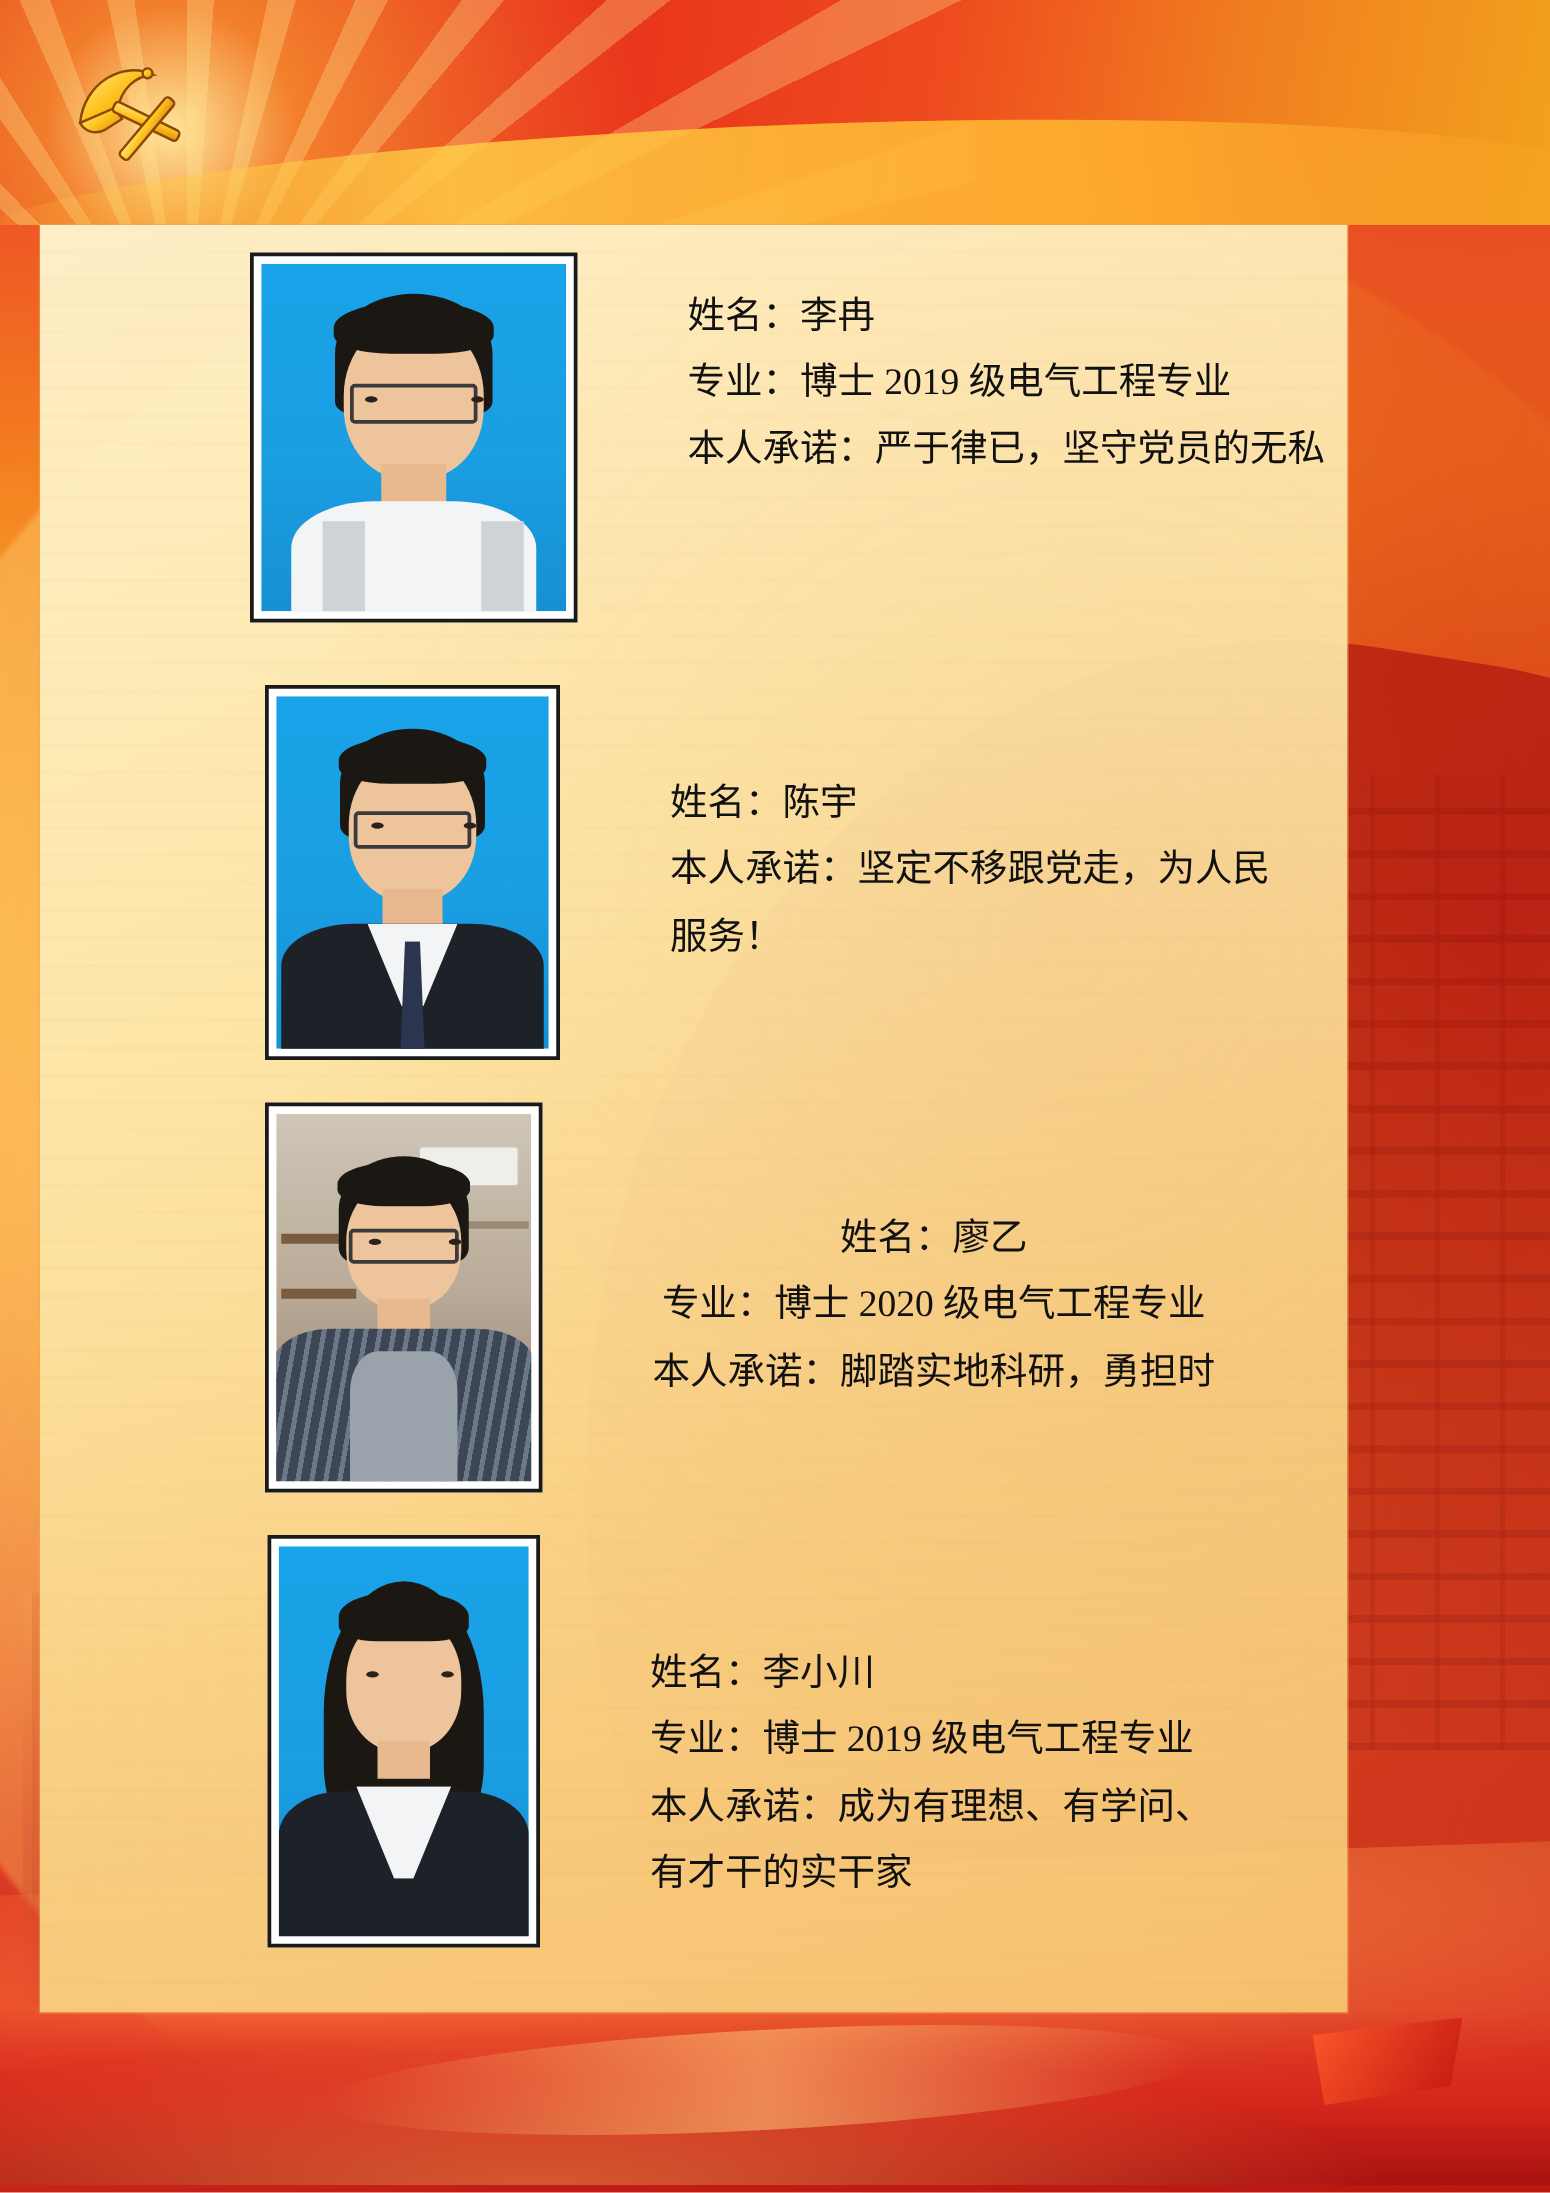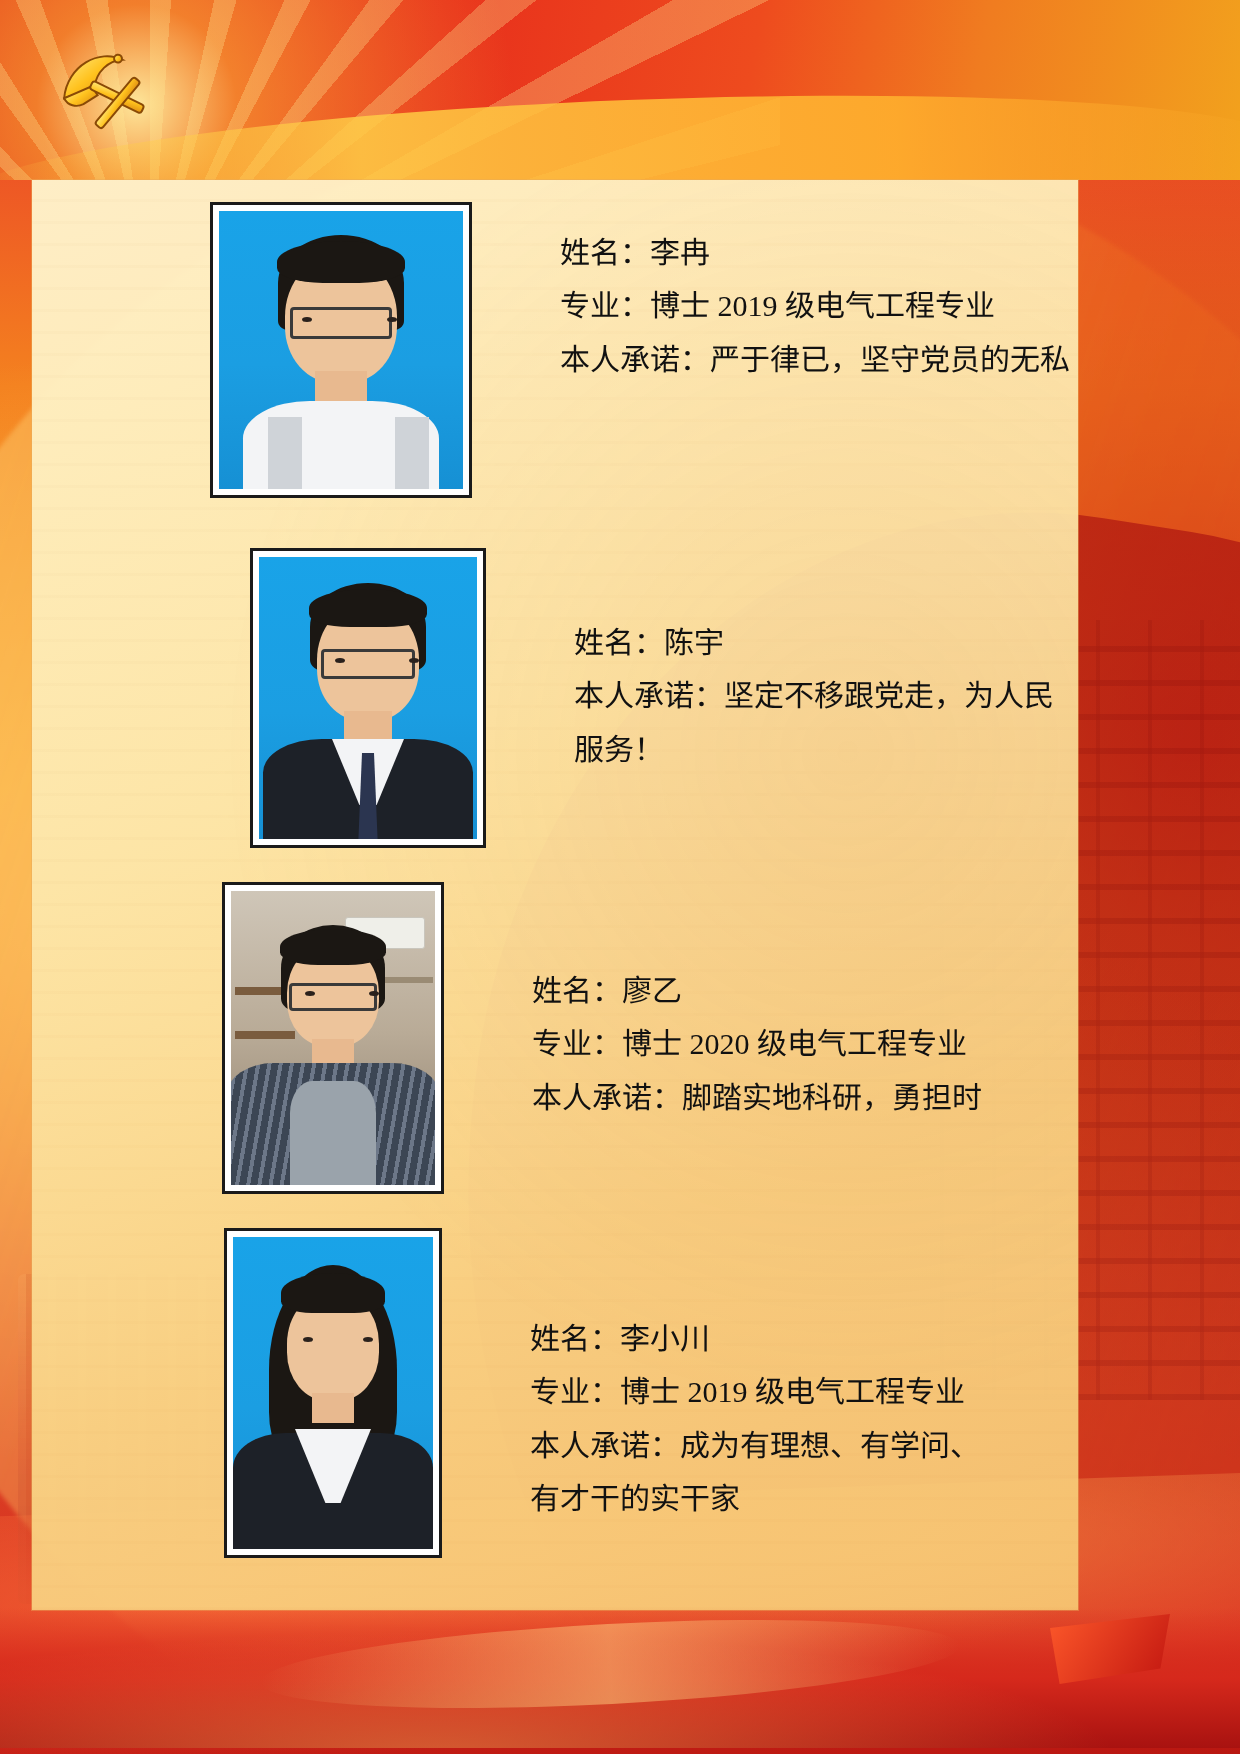--- a/index.html
+++ b/index.html
@@ -144,21 +144,21 @@
     inset: 0;
     opacity: 0.35;
     background:
       radial-gradient(ellipse at 78% 40%, rgba(226,150,70,0.35) 0%, rgba(255,235,180,0) 55%),
       repeating-linear-gradient(0deg, rgba(200,130,60,0.07) 0 3px, rgba(255,240,200,0) 3px 22px);
     pointer-events: none;
   }
 
   .entries {
     position: relative;
-    padding: 22px 0 0 10px;
+    padding: 22px 0 0 0;
   }
   .entry {
     position: relative;
     display: flex;
     align-items: flex-start;
     margin-bottom: 16px;
   }
   .photo-frame {
     background: #ffffff;
     border: 3px solid #1a1a1a;
@@ -278,21 +278,21 @@
             <div class="suit" style="top:206px; left:72%; transform:none; width:34px; height:94px; background:#cfd3d8;"></div>
           </div>
         </div>
         <div class="text-block" style="padding-top:24px;">
           <div class="text-line">姓名：李冉</div>
           <div class="text-line">专业：博士 2019 级电气工程专业</div>
           <div class="text-line">本人承诺：严于律已，坚守党员的无私</div>
         </div>
       </div>
 
-      <div class="entry" style="height:318px;margin-left:28px;">
+      <div class="entry" style="height:318px;">
         <div class="photo-frame" style="margin-left:180px; width:236px; height:300px;">
           <div class="photo" style="width:100%; height:100%;">
             <div class="bgblue"></div>
             <div class="hair" style="top:26px; width:116px; height:88px; border-radius:56% 56% 14% 14%;"></div>
             <div class="head" style="top:46px; width:102px; height:118px;"></div>
             <div class="hair" style="top:32px; width:118px; height:38px; border-radius:58% 58% 40% 40%;"></div>
             <div class="neck" style="top:154px; width:48px; height:36px;"></div>
             <div class="glasses" style="top:92px; width:88px; height:24px;"></div>
             <div class="eye" style="left:76px; top:101px;"></div>
             <div class="eye" style="left:150px; top:101px;"></div>
@@ -320,21 +320,21 @@
             <div class="head" style="top:52px; width:92px; height:104px;"></div>
             <div class="hair" style="top:38px; width:106px; height:36px; border-radius:56% 56% 40% 40%;"></div>
             <div class="glasses" style="top:92px; width:82px; height:22px;"></div>
             <div class="eye" style="left:74px; top:100px;"></div>
             <div class="eye" style="left:138px; top:100px;"></div>
             <div class="neck" style="top:148px; width:42px; height:30px;"></div>
             <div class="stripes" style="top:172px; width:212px; height:142px; border-radius:22% 22% 0 0;"></div>
             <div class="shirt" style="top:190px; width:86px; height:124px; background:#9aa3ab; border-radius:26% 26% 0 0;"></div>
           </div>
         </div>
-        <div class="text-block" style="padding-top:82px;">
+        <div class="text-block" style="padding-top:82px;text-align:center;">
           <div class="text-line">姓名：廖乙</div>
           <div class="text-line">专业：博士 2020 级电气工程专业</div>
           <div class="text-line">本人承诺：脚踏实地科研，勇担时</div>
         </div>
       </div>
 
       <div class="entry" style="height:340px;">
         <div class="photo-frame" style="margin-left:182px; width:218px; height:330px;">
           <div class="photo" style="width:100%; height:100%;">
             <div class="bgblue"></div>

